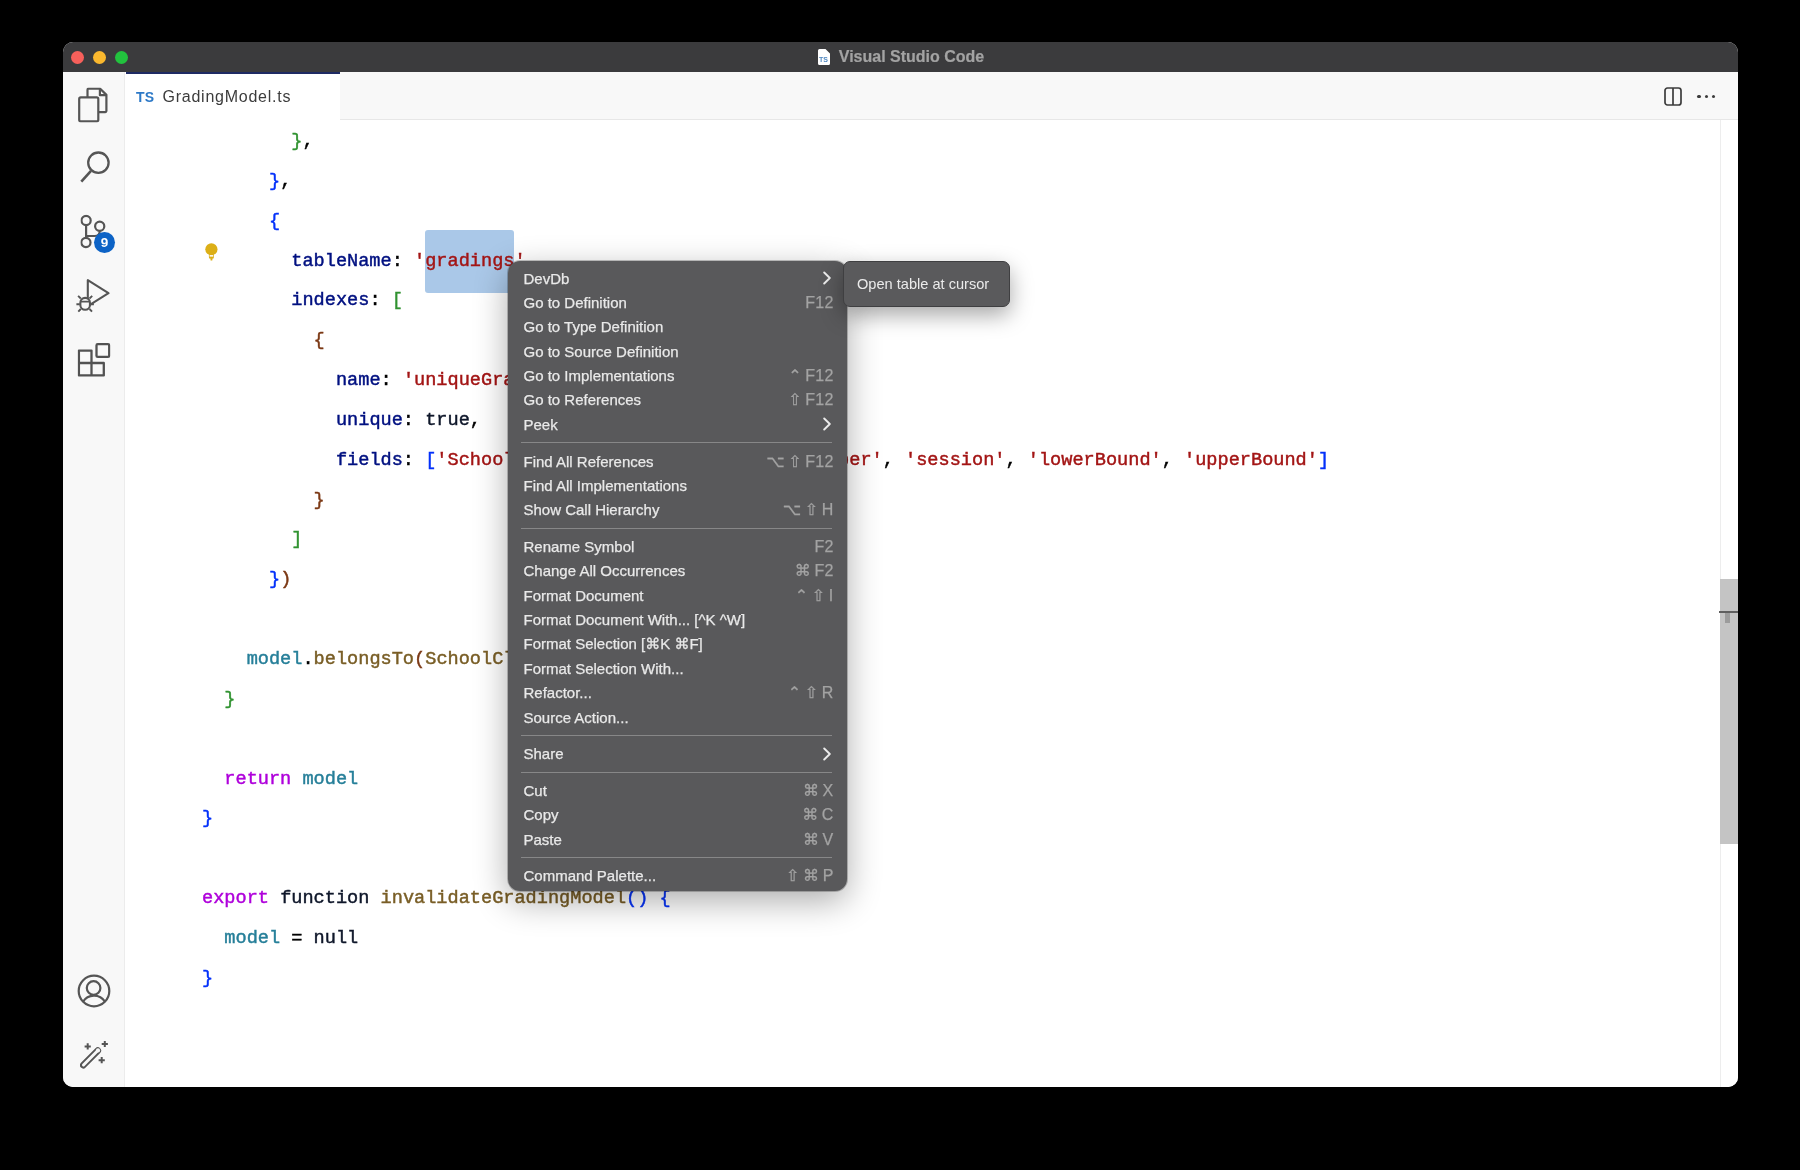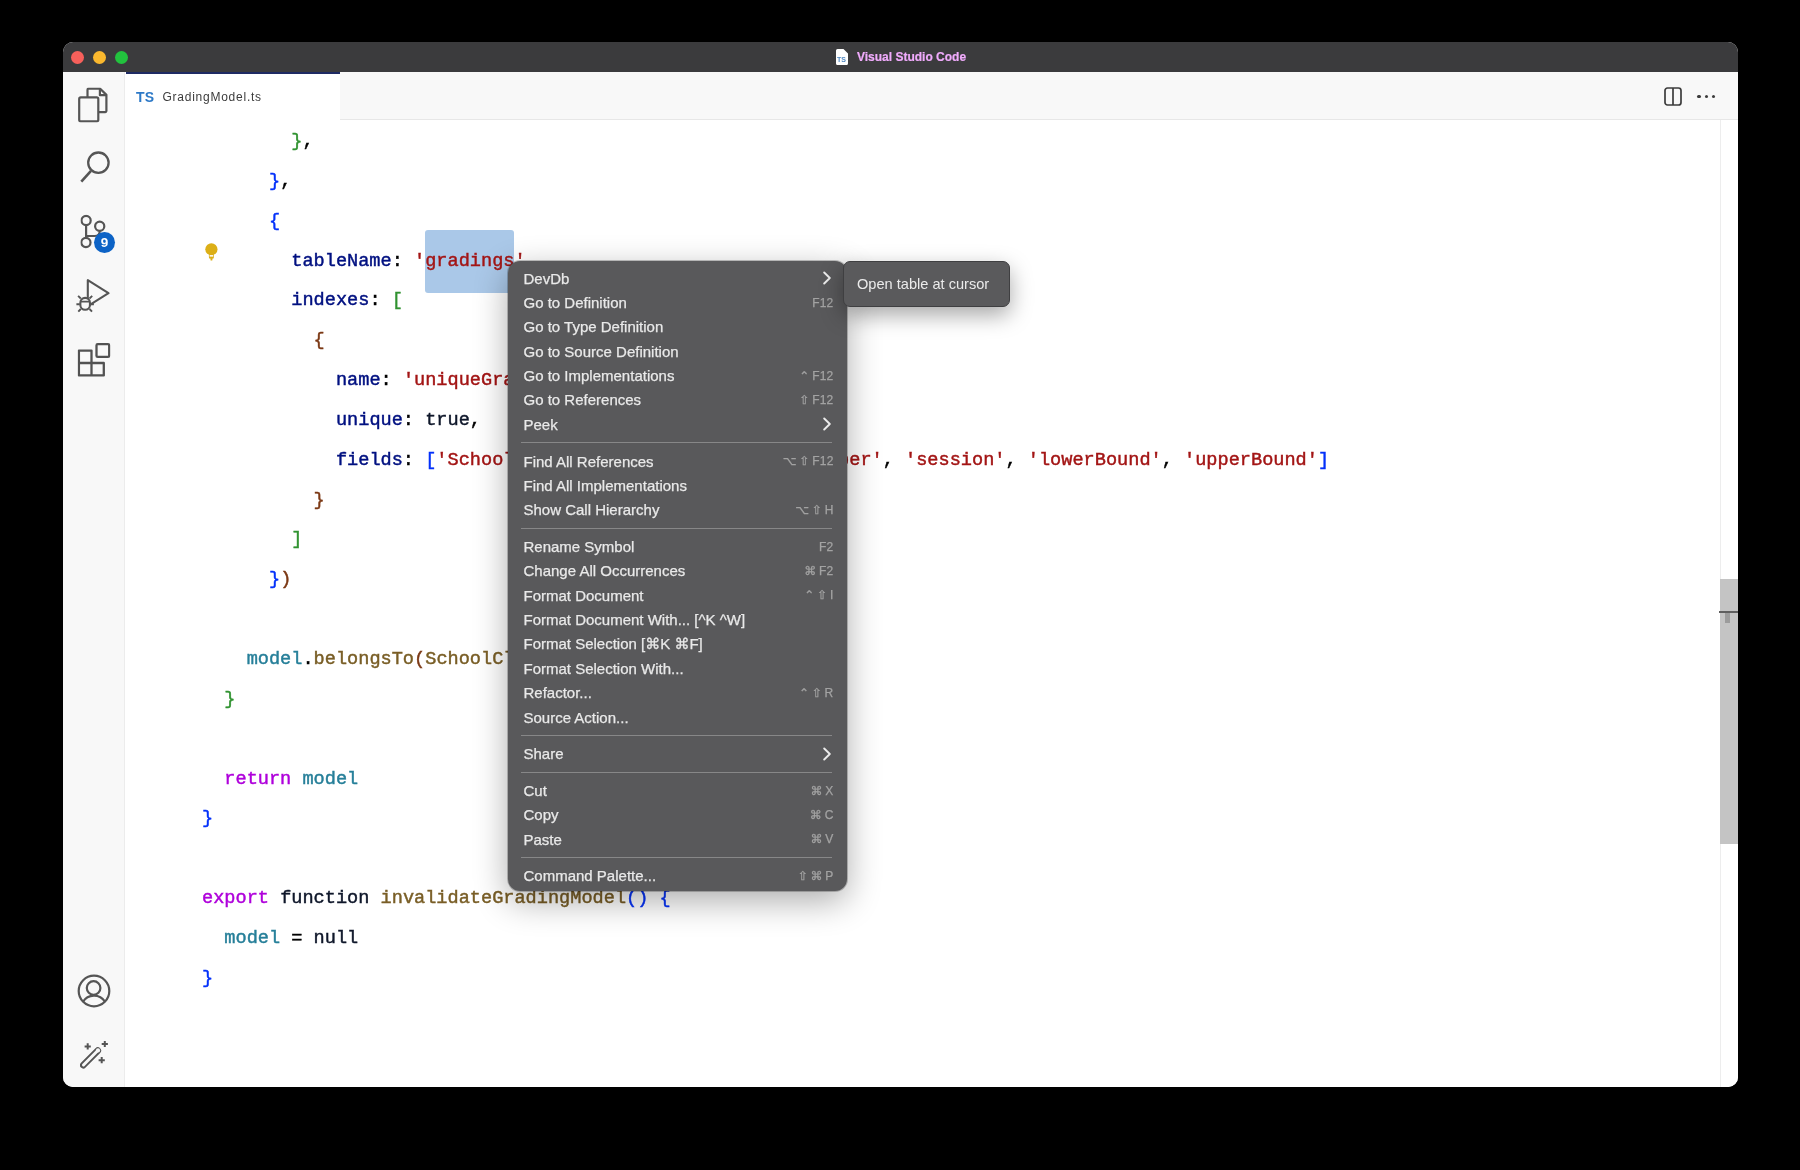--- a/index.html
+++ b/index.html
@@ -4,38 +4,38 @@
 <style>
   html,body{margin:0;padding:0;background:#000;width:1800px;height:1170px;overflow:hidden;font-family:"Liberation Sans",sans-serif;}
   *{box-sizing:border-box;}
   .win{position:absolute;left:63px;top:42px;width:1675px;height:1045px;background:#fff;border-radius:10px;overflow:hidden;font-family:"Liberation Sans",sans-serif;}
   .titlebar{position:absolute;left:0;top:0;width:1675px;height:30px;background:#3b3b3d;display:flex;align-items:center;justify-content:center;}
   .dot{position:absolute;top:8.7px;width:13.2px;height:13.2px;border-radius:50%;}
   .d1{left:8.1px;background:#f7605b;}
   .d2{left:29.9px;background:#fab82e;}
   .d3{left:51.9px;background:#22c23e;}
   .titlegrp{display:flex;align-items:center;gap:9px;}
-  .titletext{color:#f0abfc;font-size:12px;font-weight:bold;-webkit-text-stroke:0.2px currentColor;}
+  .titletext{color:#a3a3a3;font-size:16px;font-weight:bold;-webkit-text-stroke:0.2px currentColor;}
   .activity{position:absolute;left:0;top:30px;width:62px;height:1015px;background:#f8f8f8;border-right:1px solid #ececec;}
   .aicon{position:absolute;transform:translate(-50%,-50%);}
   .tabbar{position:absolute;left:63px;top:30px;right:0;height:48px;background:#f8f8f8;border-bottom:1px solid #e7e7e7;}
   .tab{position:absolute;left:0;top:0;width:214px;height:48px;background:#fff;border-top:2px solid #1e2a63;display:flex;align-items:center;padding-left:10px;gap:8px;}
-  .tabname{color:#3c3c3c;font-size:12px;letter-spacing:.75px;}
+  .tabname{color:#3c3c3c;font-size:16px;letter-spacing:.75px;}
   .tabts{color:#2d79c7;font-weight:bold;font-size:14px;letter-spacing:.3px;}
   .editor{position:absolute;left:63px;top:78px;right:0;bottom:0;background:#fff;}
   .code{position:absolute;left:139px;top:80px;font-family:"Liberation Mono",monospace;font-size:18.6px;line-height:39.857px;white-space:pre;color:#000;-webkit-text-stroke:0.45px currentColor;}
   .code div{height:39.857px;}
   .nv{color:#001080}.st{color:#a31515}.kw{color:#af00db}.bl{color:#0f172a}
   .b1{color:#0431fa}.b2{color:#319331}.b3{color:#7b3814}
   .tl{color:#267f99}.fn{color:#795e26}
   .sel{background:#aac8e8;border-radius:3px;padding:21px 0;}
   .menu{position:absolute;left:508px;top:260.5px;width:338.5px;background:#59595b;border-radius:12px;padding:5.5px 0 2.5px;box-shadow:0 10px 34px rgba(0,0,0,.33),0 0 0 1px rgba(0,0,0,.22);font-size:15px;color:#e9e9e9;z-index:5;-webkit-text-stroke:0.25px currentColor;}
   .mi{height:24.36px;display:flex;align-items:center;padding:0 13px 0 15.5px;}
   .mi .lab{flex:1;white-space:pre;}
-  .mi .key{color:#a3a3a3;font-size:12px;letter-spacing:.2px;}
+  .mi .key{color:#a3a3a3;font-size:16px;letter-spacing:.2px;}
   .mi .arr{display:flex;align-items:center;margin-right:2.5px;}
   .msep{height:1px;background:rgba(255,255,255,.28);margin:5.7px 14.5px 5.7px 12.5px;}
   .subm{position:absolute;left:842.5px;top:261px;width:167.5px;height:46px;background:#5a5a5c;border:1.5px solid #3f3f41;border-radius:7px;display:flex;align-items:center;padding-left:13.5px;color:#ebebeb;font-size:14.6px;font-family:"Liberation Sans",sans-serif;box-shadow:0 8px 22px rgba(0,0,0,.35);z-index:6;}
 </style>
 </head>
 <body>
 <div class="win">
   <div class="titlebar">
     <div class="dot d1"></div>
       <div class="dot d2"></div>

